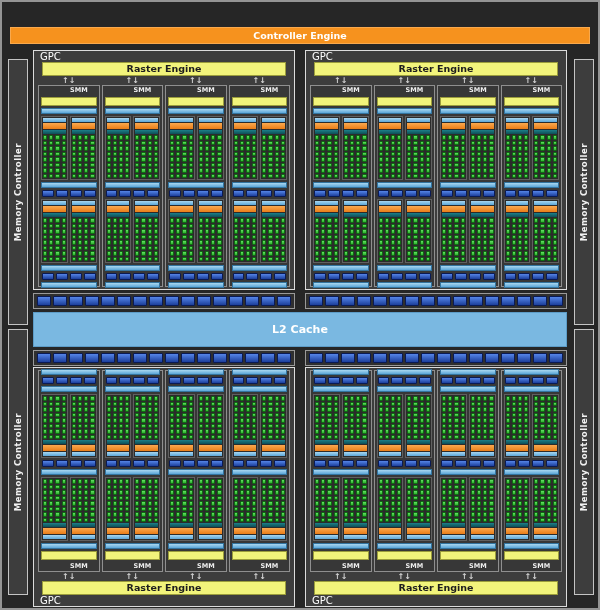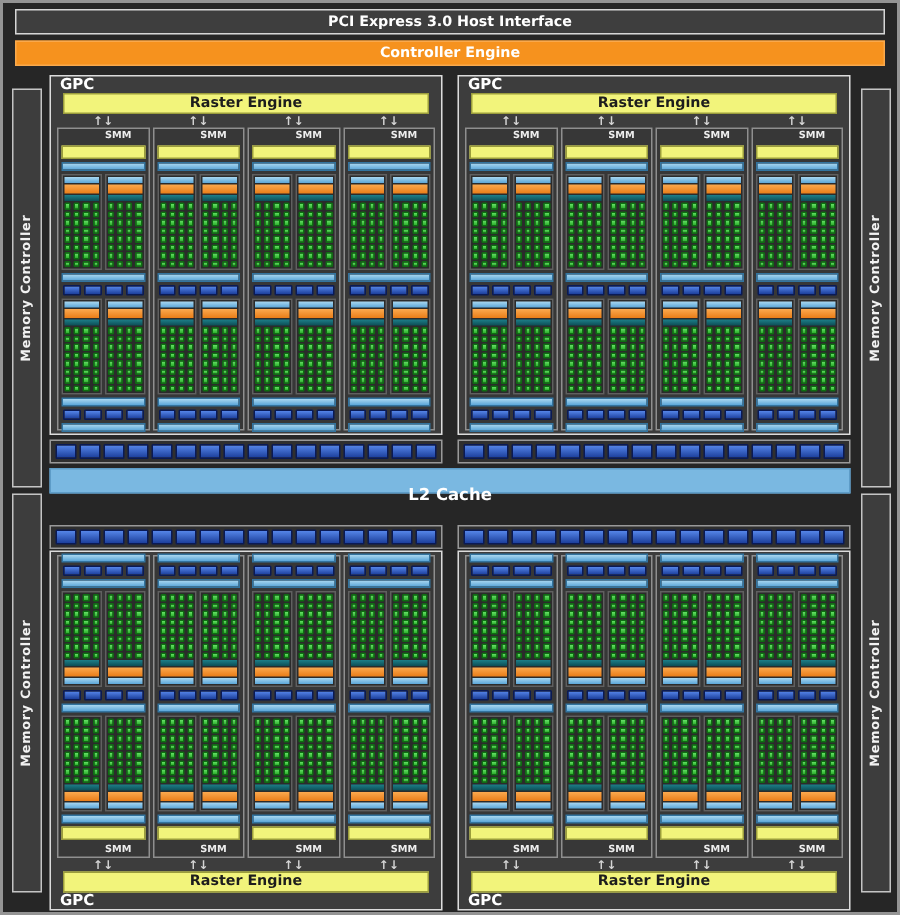--- a/index.html
+++ b/index.html
@@ -42,21 +42,21 @@
   }
 
   
   .gpc{
     width:262px;height:240px;
     background:var(--panel,#3d3d3d);
     border:1px solid var(--panel-border-light,#dcdcdc);
     display:flex;flex-direction:column;
   }
   .gpc.mirror{flex-direction:column-reverse;}
-  .gpc-label{height:11px;font-size:10px;font-weight:bold;color:#fff;padding-left:6px;line-height:12px;flex:none;}
+  .gpc-label{height:11px;font-size:10px;font-weight:normal;color:#fff;padding-left:6px;line-height:12px;flex:none;}
   .raster{
     height:14px;margin:0 8px;flex:none;
     background:var(--yellow,#f2f47b);border:1px solid #9b9d3c;
     color:#1d1d1d;font-size:9.5px;font-weight:bold;
     text-align:center;line-height:12px;box-sizing:border-box;
   }
   .arrow-row{height:9px;flex:none;display:flex;gap:2px;padding:0 4px;}
   .arrow-cell{flex:1;text-align:center;font-size:8px;line-height:9px;font-weight:bold;color:#d5d5d5;}
   .smm-row{height:202px;flex:none;display:flex;gap:2px;padding:0 4px;}
 
@@ -91,31 +91,30 @@
     flex:1;background:linear-gradient(#5585e8,#1c3f9c);
     border:1px solid #0a1a55;box-sizing:border-box;border-radius:1px;
   }
 
   
   .rop-group{
     height:16px;display:flex;gap:2px;padding:2px 3px;
     background:#2f2f2f;border:1px solid #999;
   }
   #l2-cache{
-    left:31px;top:310px;width:534px;height:17px;
+    left:31px;top:310px;width:534px;height:35px;
     background:var(--l2-blue,#7ab8e1);border:1px solid #5d9cc7;
     color:#fff;font-size:11px;font-weight:bold;
     text-align:center;line-height:33px;
   }
 </style>
 </head>
 <body>
 
 <div id="stage">
-  <div id="pci-bar" class="abs">PCI Express 3.0 Host Interface</div>
   <div id="giga-bar" class="abs">Controller Engine</div>
   <div id="l2-cache" class="abs">L2 Cache</div>
 
 <div class="gpc abs" style="left: 31px; top: 48px;">
       <div class="gpc-label">GPC</div>
       <div class="raster">Raster Engine</div>
       <div class="arrow-row">
         <div class="arrow-cell"><span>↑</span><span>↓</span></div>
         <div class="arrow-cell"><span>↑</span><span>↓</span></div>
         <div class="arrow-cell"><span>↑</span><span>↓</span></div>

